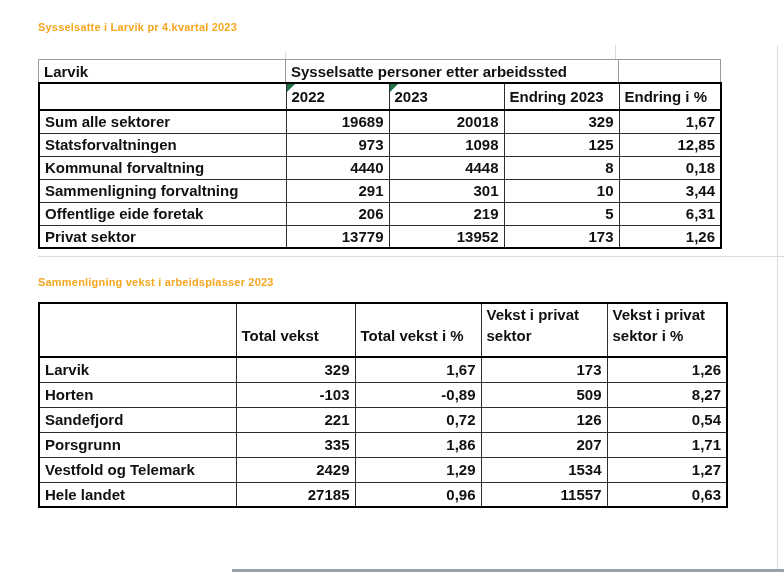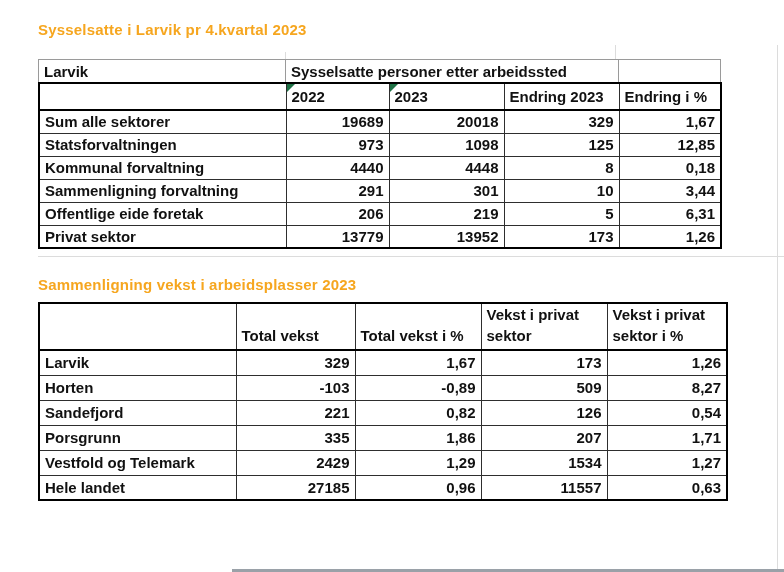--- a/index.html
+++ b/index.html
@@ -2,21 +2,21 @@
 <html style="--accent: #F6A61F; --flag: #1E7145; --scrollbar: #9AA1A8; --grid_faint: #DCDCDC;"><head>
 <meta charset="utf-8">
 <style>
   * { margin:0; padding:0; box-sizing:border-box; }
   html,body { width:784px; height:572px; }
   body {
     position:relative; overflow:hidden; background:#ffffff;
     font-family:"Liberation Sans", sans-serif; color:#111;
   }
   .title {
-    position:absolute; left:38px; font-size:15px; font-weight:bold;
+    position:absolute; left:38px; font-size:11px; font-weight:bold;
     letter-spacing:.2px; color:var(--accent,#F6A61F); white-space:nowrap;
   }
   .title1 { top:21px; }
   .title2 { top:276px; }
 
   table {
     position:absolute; left:38px; border-collapse:collapse; table-layout:fixed;
     background:#fff; font-size:15px; font-weight:bold;
   }
   td { overflow:hidden; padding:0 5px; vertical-align:middle; }
@@ -29,21 +29,21 @@
 
   
   .t1 { top:82px; border:2px solid #000;padding-left:8px; }
   .t1 td { border:1.5px solid #2e2e2e; height:23px; }
   .t1 tr.hdr td { border-bottom:2.5px solid #000; height:27px; position:relative; }
 
   
   .t2 { top:302px; border:2px solid #000; }
   .t2 td { border:1.5px solid #2e2e2e; height:25px; }
   .t2 tr.hdr td {
-    height:44px; vertical-align:bottom; padding-bottom:3px; line-height:1.4;
+    height:44px; vertical-align:bottom; padding-bottom:10px; line-height:1.4;
     border-bottom:2px solid #000;
   }
   .t2 tr.hdr td.wrapcell { white-space:normal; }
 
   
   .flag {
     position:absolute; top:0; left:0; width:0; height:0;
     border-top:8px solid var(--flag,#1E7145);
     border-right:8px solid transparent;
   }
@@ -173,21 +173,21 @@
       <tr>
         <td class="lbl">Horten</td>
         <td class="num">-103</td>
         <td class="num">-0,89</td>
         <td class="num">509</td>
         <td class="num">8,27</td>
       </tr>
       <tr>
         <td class="lbl">Sandefjord</td>
         <td class="num">221</td>
-        <td class="num">0,82</td>
+        <td class="num">0,72</td>
         <td class="num">126</td>
         <td class="num">0,54</td>
       </tr>
       <tr>
         <td class="lbl">Porsgrunn</td>
         <td class="num">335</td>
         <td class="num">1,86</td>
         <td class="num">207</td>
         <td class="num">1,71</td>
       </tr>

